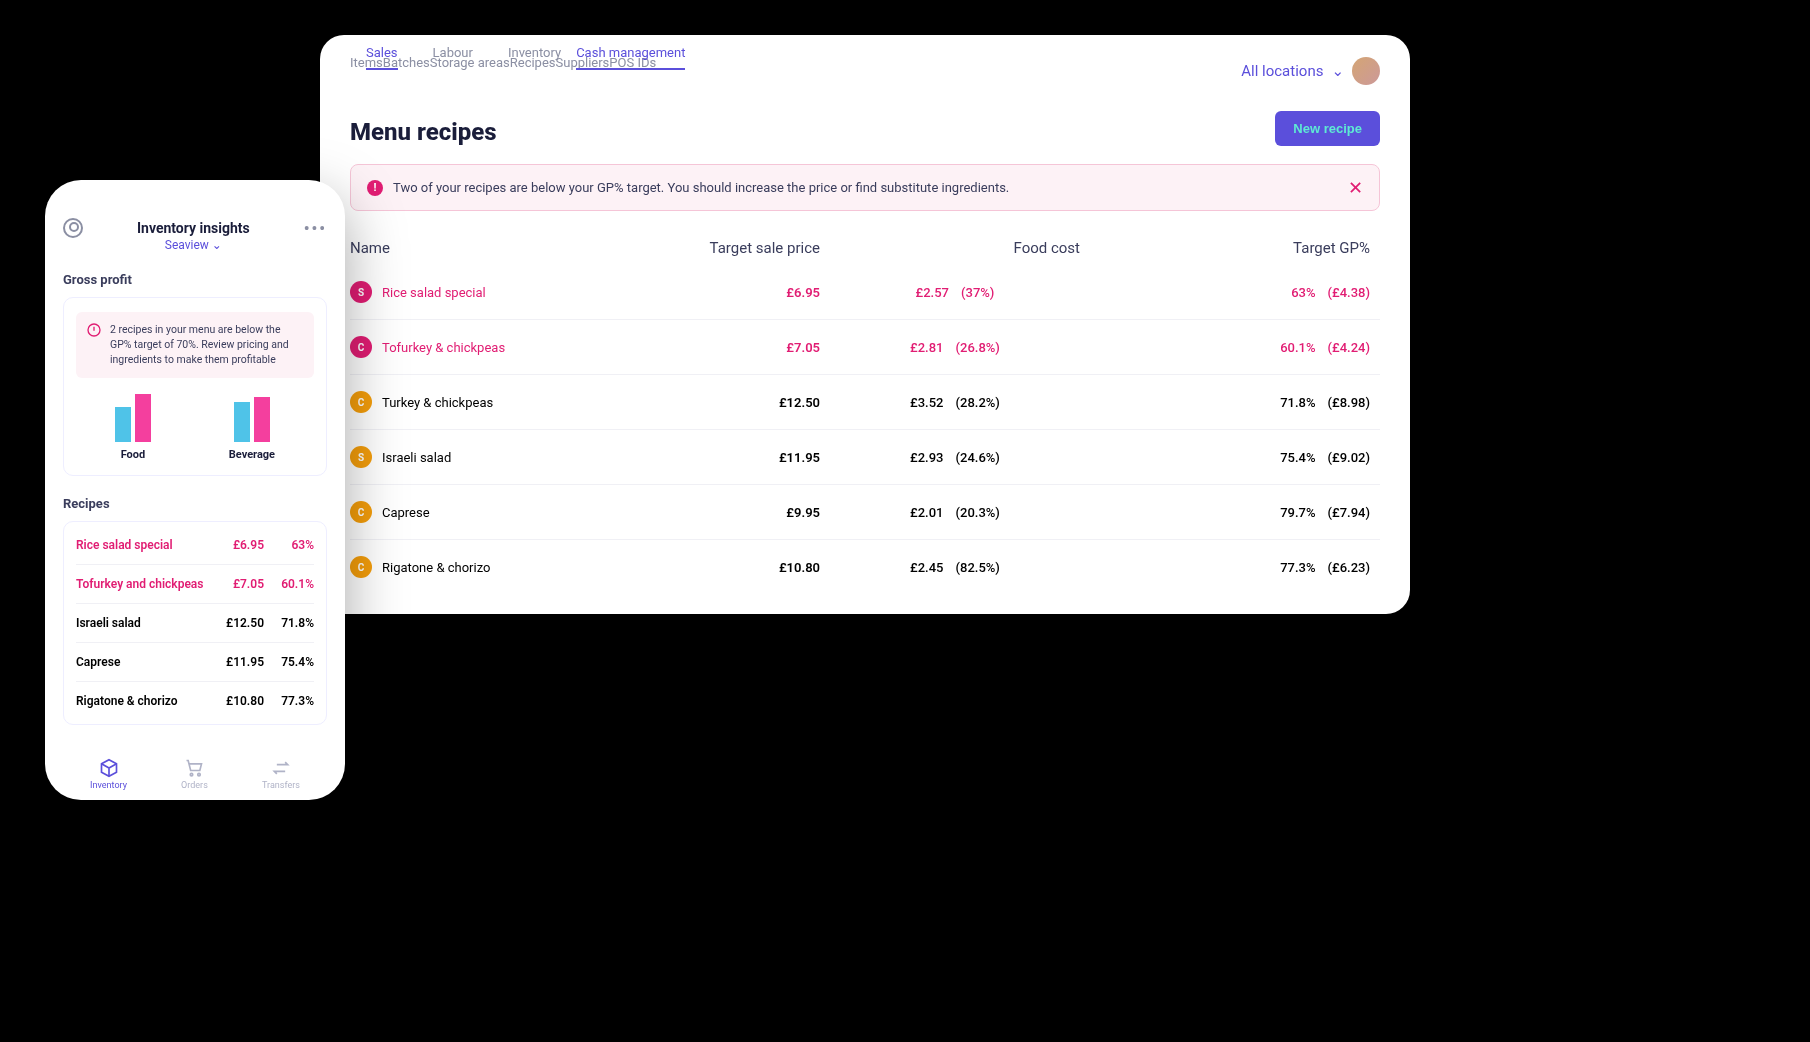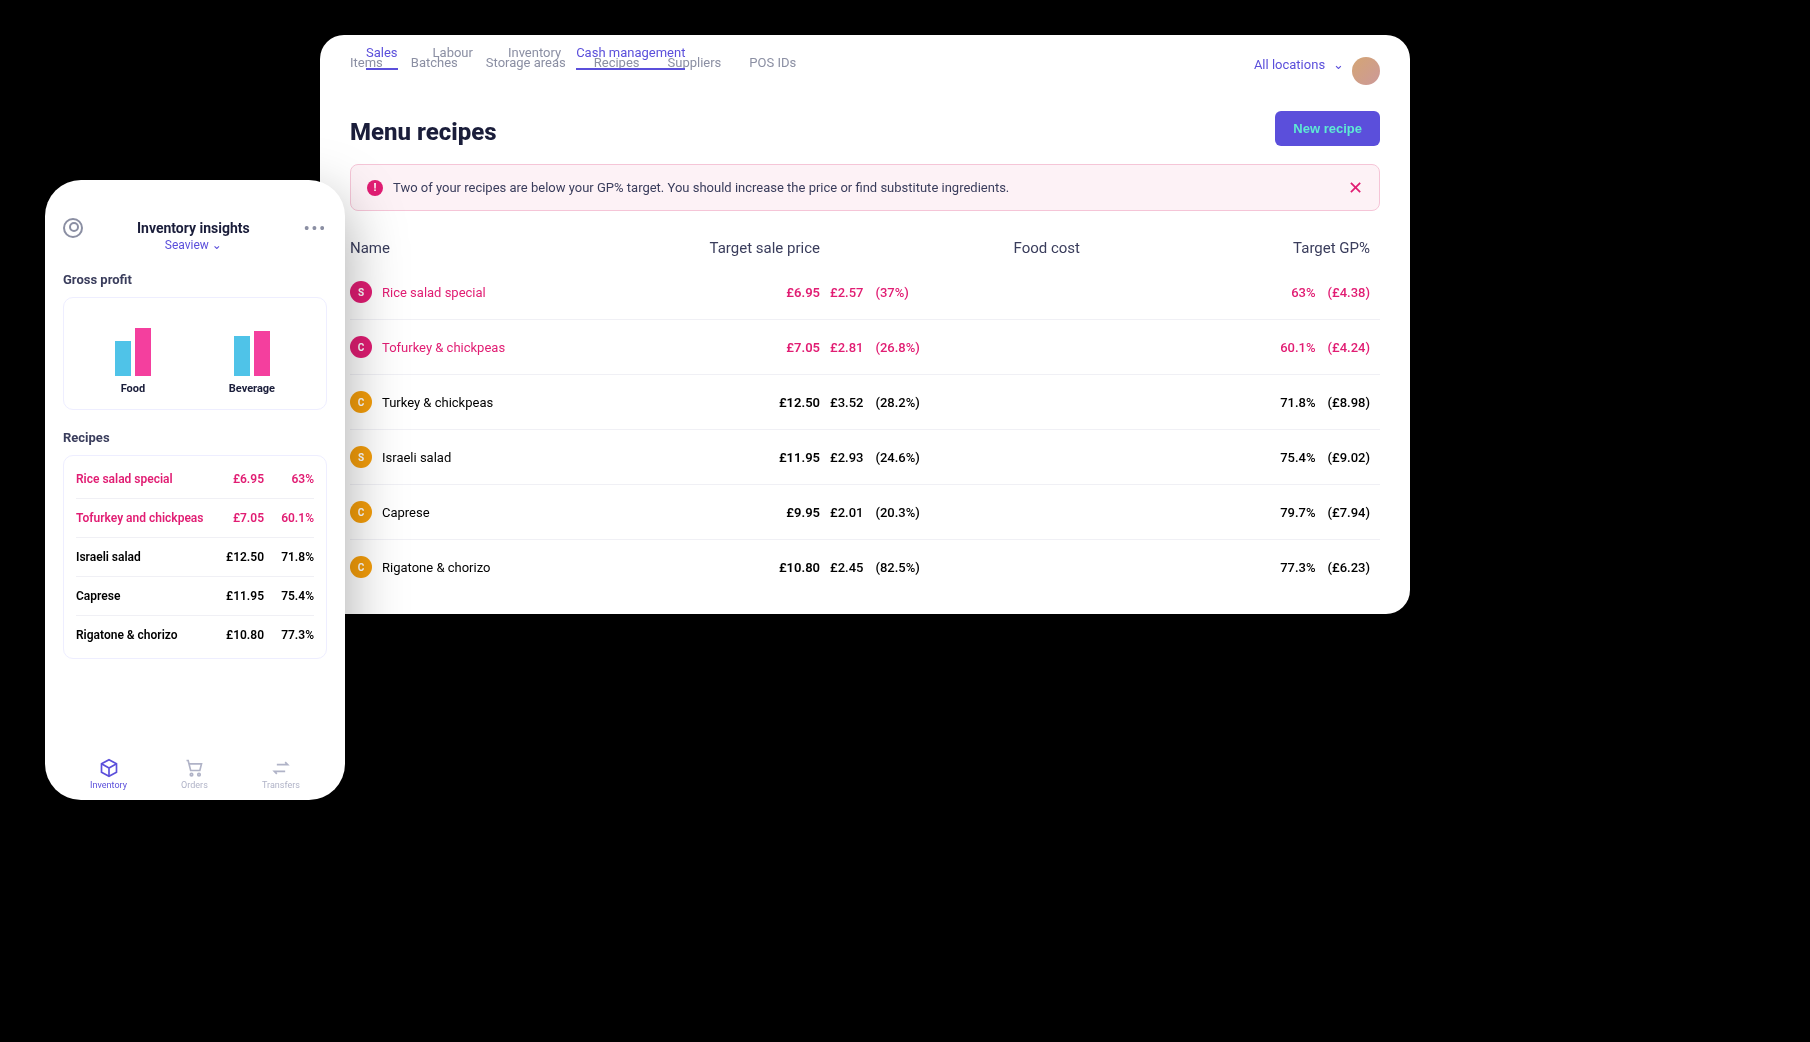--- a/index.html
+++ b/index.html
@@ -12,35 +12,34 @@
   top: 35px;
   width: 1090px;
   background: #fff;
   border-radius: 24px;
   box-shadow: 0 20px 60px rgba(0,0,0,0.3);
   overflow: hidden;
   padding: 20px 30px;
 }
 .tabs-row1, .tabs-row2 {
   display: flex;
-  gap: 28px;
   font-size: 13px;
   color: #8b8fa3;
 }
 .tabs-row2 { margin-top: -14px; gap: 35px;}
 .tab { cursor: pointer; padding-bottom: 8px; }
 .tab.active { color: #5b4fdb; border-bottom: 2px solid #5b4fdb; }
 .tabs-stack { position: relative; height: 30px; margin-bottom: 18px;}
 .tabs-row1 { position:absolute; top:0; left:0;}
 .tabs-row2 { position:absolute; top:4px; left:16px;}
 .location-picker {
   position: absolute;
   top: 22px; right: 30px;
-  display:flex; align-items:flex-start; gap:8px;
-  font-size:13px; color:#5b4fdb;
+  display:flex; align-items:center; gap:8px;
+  font-size:15px; color:#5b4fdb;
 }
 .avatar { width:28px; height:28px; border-radius:50%; background: linear-gradient(135deg,#d4a574,#c99);}
 .chev { display:inline-block; }
 
 .page-title-row { display:flex; justify-content:space-between; align-items:flex-end; margin: 26px 0 18px; }
 .page-title { font-size:24px; font-weight:800; color:#1a1d3a;}
 .new-btn { background:#5b4fdb; color:#5eead4; border:none; padding:10px 18px; border-radius:6px; font-size:13px; font-weight:600; cursor:pointer;}
 
 .alert {
   display:flex; align-items:center; justify-content:space-between;
@@ -59,21 +58,21 @@
 .th-cost { text-align:right; padding-right:10px;}
 .th-gp { text-align:right; padding-right:10px;}
 
 .tbl-row { display:grid; grid-template-columns: 280px 200px 260px 1fr; padding:16px 0; align-items:center; border-top:1px solid #f0f0f5;}
 .tbl-row:first-of-type { border-top:none;}
 .name-cell { display:flex; align-items:center; gap:10px;}
 .badge { width:22px; height:22px; border-radius:50%; display:flex; align-items:center; justify-content:center; font-size:10px; font-weight:700; color:#fff; flex-shrink:0;}
 .badge.pink { background:#e11d73;}
 .badge.orange { background:#f59e0b;}
 .price-cell { text-align:right; font-weight:600; padding-right:10px;}
-.cost-cell { text-align:left; font-weight:500; padding-right:10px;}
+.cost-cell { text-align:center; font-weight:500; padding-right:10px;}
 .gp-cell { text-align:right; font-weight:500; padding-right:10px;}
 .warn { color:#e11d73;}
 .cost-split, .gp-split { display:inline-flex; gap:12px; justify-content:flex-end;}
 
 
 .phone {
   position:absolute;
   left:45px; top:180px;
   width:300px; height:620px;
   background:#fff;
@@ -265,20 +264,29 @@
       <div class="ph-title">Inventory insights</div>
       <div class="ph-sub">
         <span>Seaview</span> <span>⌄</span>
       </div>
     </div>
     <div class="ph-dots">•••</div>
   </div>
 
   <div class="section-label">Gross profit</div>
   <div class="ph-card">
+    <div class="ph-alert">
+      <div class="ph-alert-icon">
+        <svg viewBox="0 0 24 24" fill="none" stroke="#e11d73" stroke-width="2">
+            <circle cx="12" cy="12" r="9"></circle>
+            <path d="M12 7v6M12 17h.01"></path>
+          </svg>
+      </div>
+      <span>2 recipes in your menu are below the GP% target of 70%. Review pricing and ingredients to make them profitable</span>
+    </div>
     <div class="bars-row">
       <div class="bar-group">
         <div class="bars">
           <div class="bar blue" style="height:35px"></div>
           <div class="bar pink" style="height:48px"></div>
         </div>
         <div class="bar-label">Food</div>
       </div>
       <div class="bar-group">
         <div class="bars">

